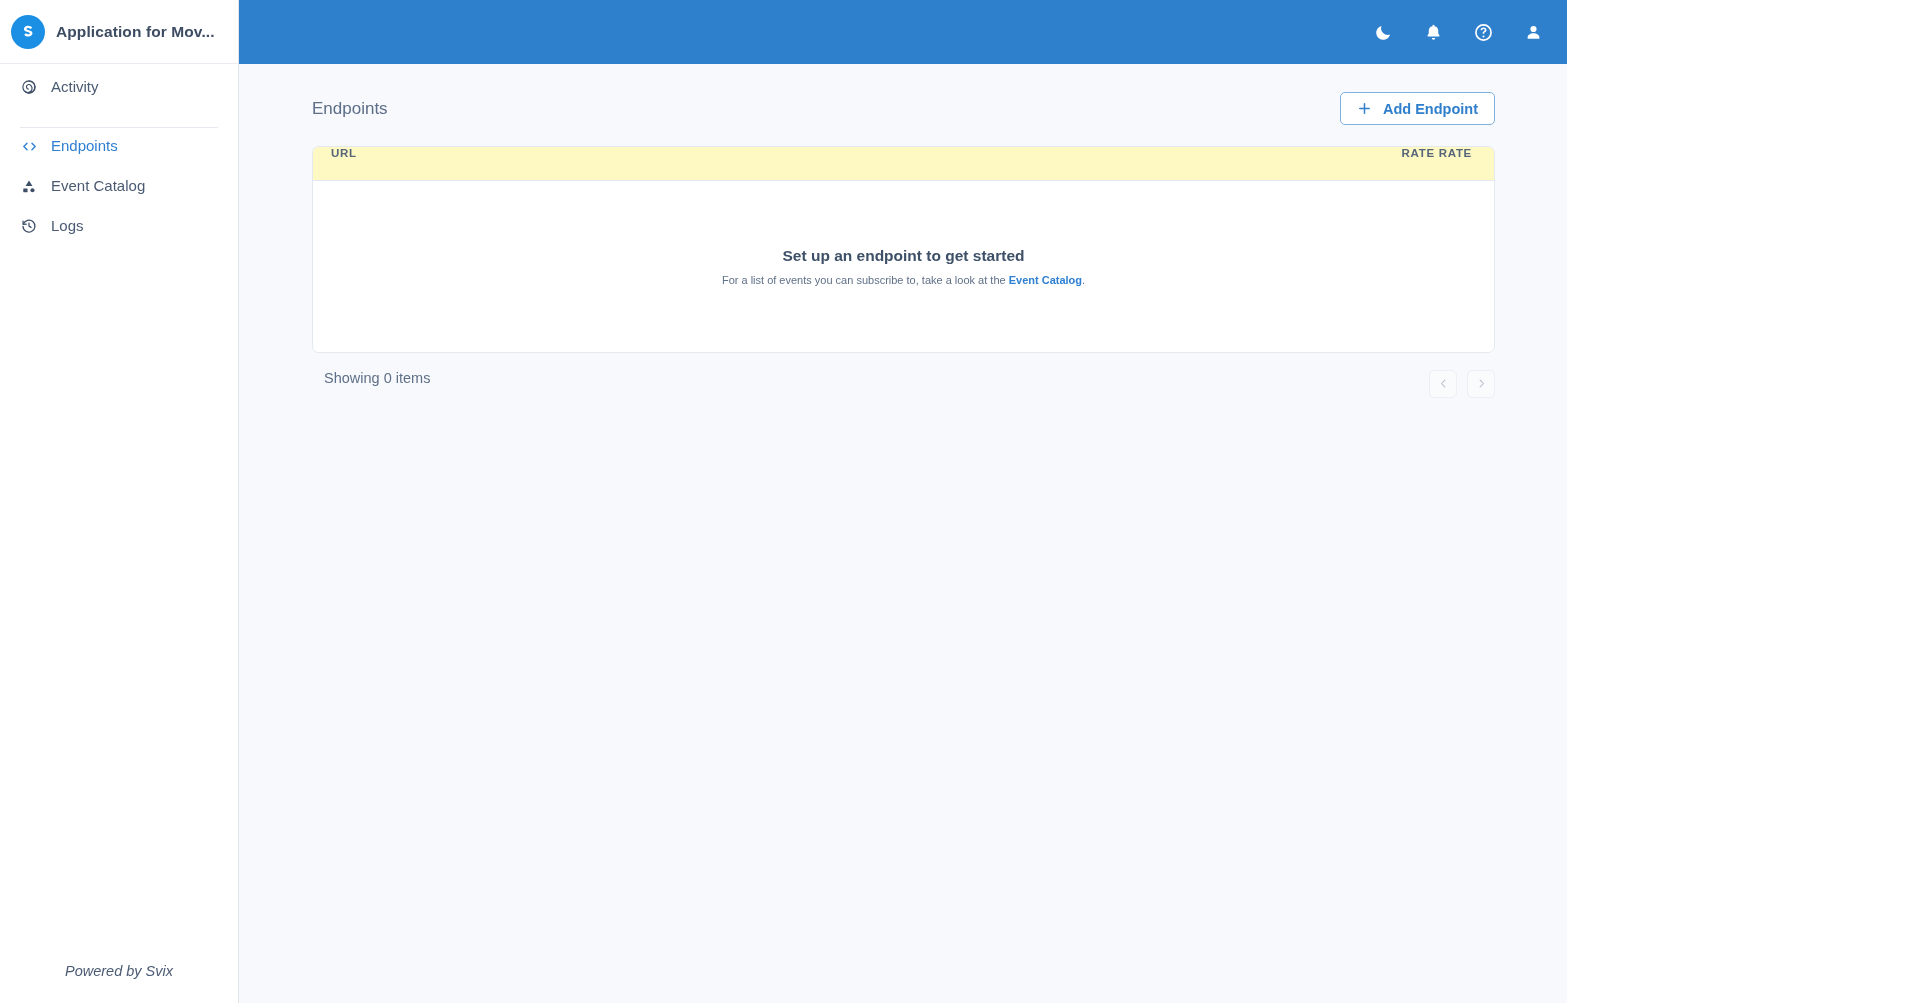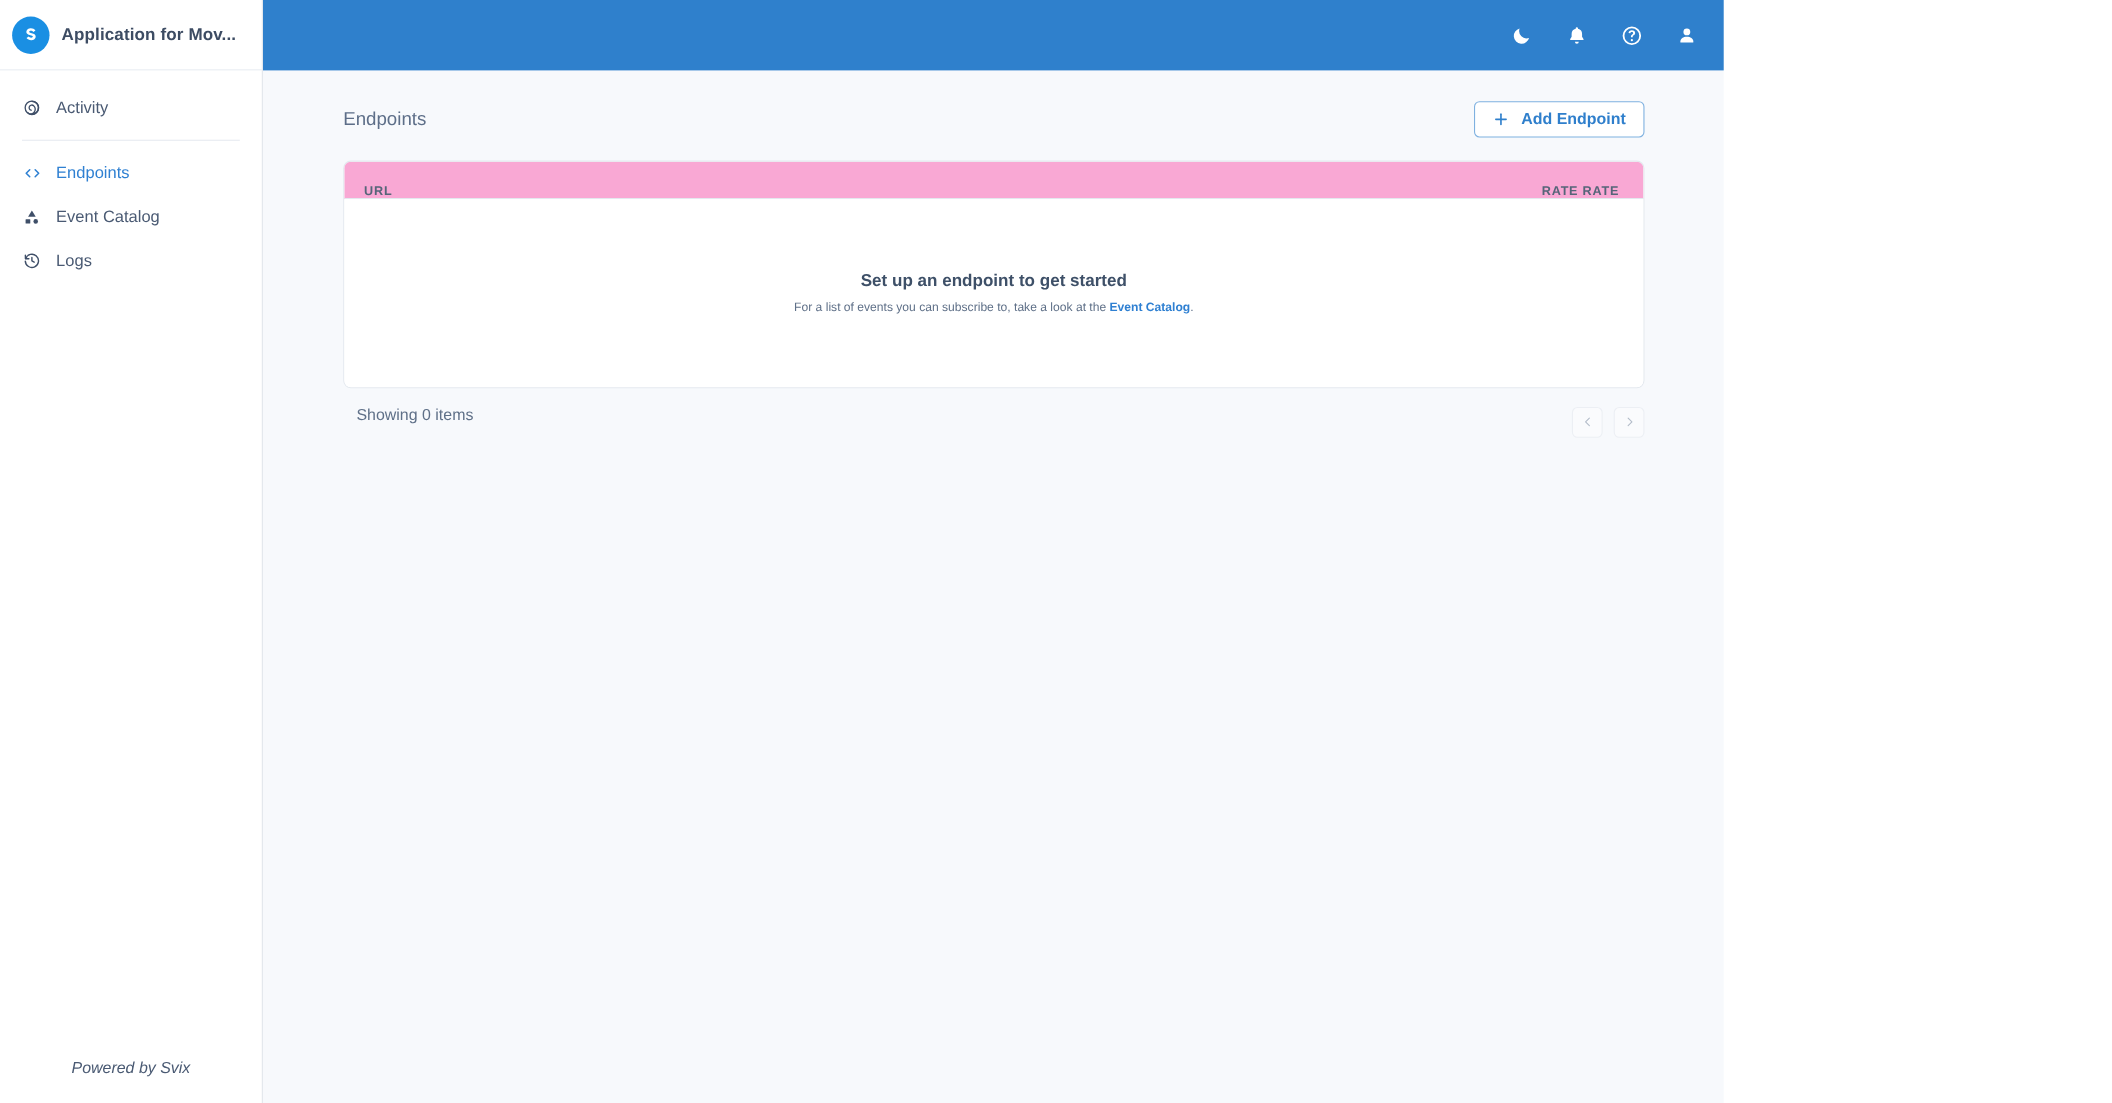--- a/index.html
+++ b/index.html
@@ -53,21 +53,21 @@
     letter-spacing: .1px;
   }
 
   .nav {
     padding-top: 14px;
     display: flex;
     flex-direction: column;
   }
   .nav-item {
     display: flex;
-    align-items: center;
+    align-items: flex-start;
     height: 40px;
     padding-left: 20px;
     font-size: 15px;
     color: #4a5a73;
     cursor: pointer;
     text-decoration: none;
   }
   .nav-item .nav-icon {
     width: 18px; height: 18px;
     min-width: 18px;
@@ -164,24 +164,24 @@
   .card {
     margin-left: 37px;
     margin-right: 36px;
     background: #ffffff;
     border: 1px solid #e4e9ef;
     border-radius: 7px;
     overflow: hidden;
   }
   .table-head {
     display: flex;
-    align-items: flex-end;
+    align-items: flex-start;
     justify-content: space-between;
     height: 34px;
-    background: #f9a8d4;
+    background: #fef9c3;
     border-bottom: 1px solid #e4e9ef;
     padding: 0 22px 0 18px;
   }
   .th {
     font-size: 11.5px;
     font-weight: bold;
     letter-spacing: .7px;
     color: #566579;
   }
   .empty-state {

